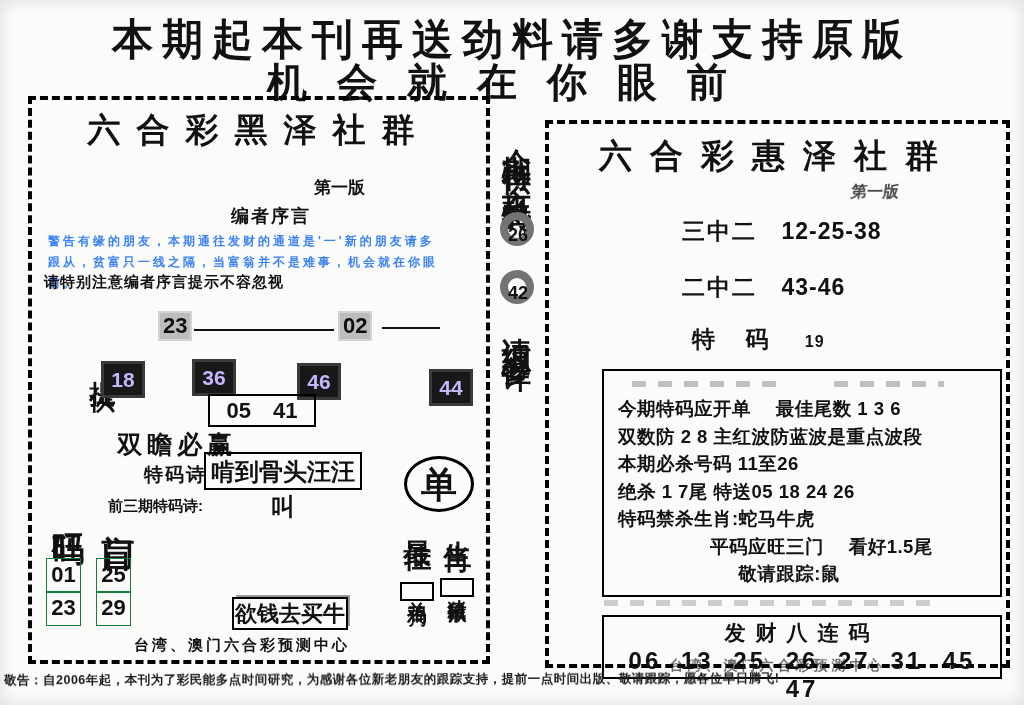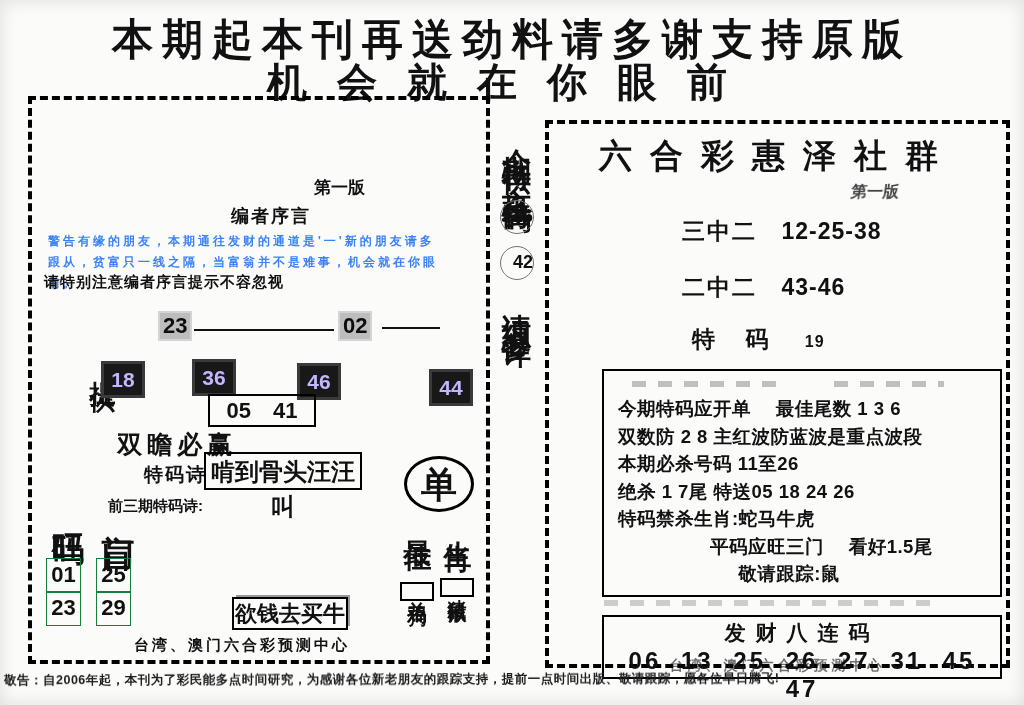--- a/index.html
+++ b/index.html
@@ -58,21 +58,21 @@
        text-align:center;line-height:52px;font-size:36px;font-weight:bold}
   .best{top:418px;left:366px;font-size:28px;font-weight:bold;letter-spacing:4px}
   .zlabel{top:418px;left:406px;font-size:28px;font-weight:bold;letter-spacing:4px}
   .zbox{border:2px solid #000;font-size:19px;font-weight:bold;padding:3px 2px;letter-spacing:3px}
   .zb1{top:482px;left:368px}
   .zb2{top:478px;left:408px}
 
   
   .m-t1{margin-top:28px;font-size:29px;font-weight:bold;letter-spacing:6px}
   .m-t2{margin-top:14px;font-size:29px;font-weight:bold;letter-spacing:6px}
-  .mcircle{margin-top:12px;width:34px;height:34px;border:1px solid #737373;border-radius:50%;
+  .mcircle{margin-top:24px;width:34px;height:34px;border:8px solid #737373;border-radius:50%;
            font-size:18px;font-weight:bold;text-align:right;line-height:31px}
   .m-t3{margin-top:10px;font-size:29px;font-weight:bold;letter-spacing:6px}
 
   
   .r-title{top:10px;left:0;width:100%;font-size:33px;font-weight:bold;letter-spacing:18px;text-align:center}
   .r-edition{top:58px;left:302px;font-size:16px;font-weight:bold;opacity:.8;filter:blur(.4px);transform:skewX(-8deg)}
   .r-row{font-size:23px;font-weight:bold;letter-spacing:2px}
   .r-row .val{margin-left:16px;letter-spacing:1px}
   .rr1{top:92px;left:133px}
   .rr2{top:148px;left:133px}
@@ -100,20 +100,21 @@
 </style>
 </head>
 <body>
 
 <div class="page">
 
   <div class="abs title1">本期起本刊再送劲料请多谢支持原版</div>
   <div class="abs title2">机会就在你眼前</div>
 
   <div class="abs lpanel">
+    <div class="abs l-title">六合彩黑泽社群</div>
     <div class="abs l-edition">第一版</div>
     <div class="abs l-preface-title">编者序言</div>
     <div class="abs l-preface">
       <div>警告有缘的朋友，本期通往发财的通道是'一'新的朋友请多</div>
       <div>跟从，贫富只一线之隔，当富翁并不是难事，机会就在你眼前。</div>
     </div>
     <div class="abs l-notice">请特别注意编者序言提示不容忽视</div>
 
     <span class="abs numpair np1">23</span>
     <span class="abs numpair np2">02</span>

